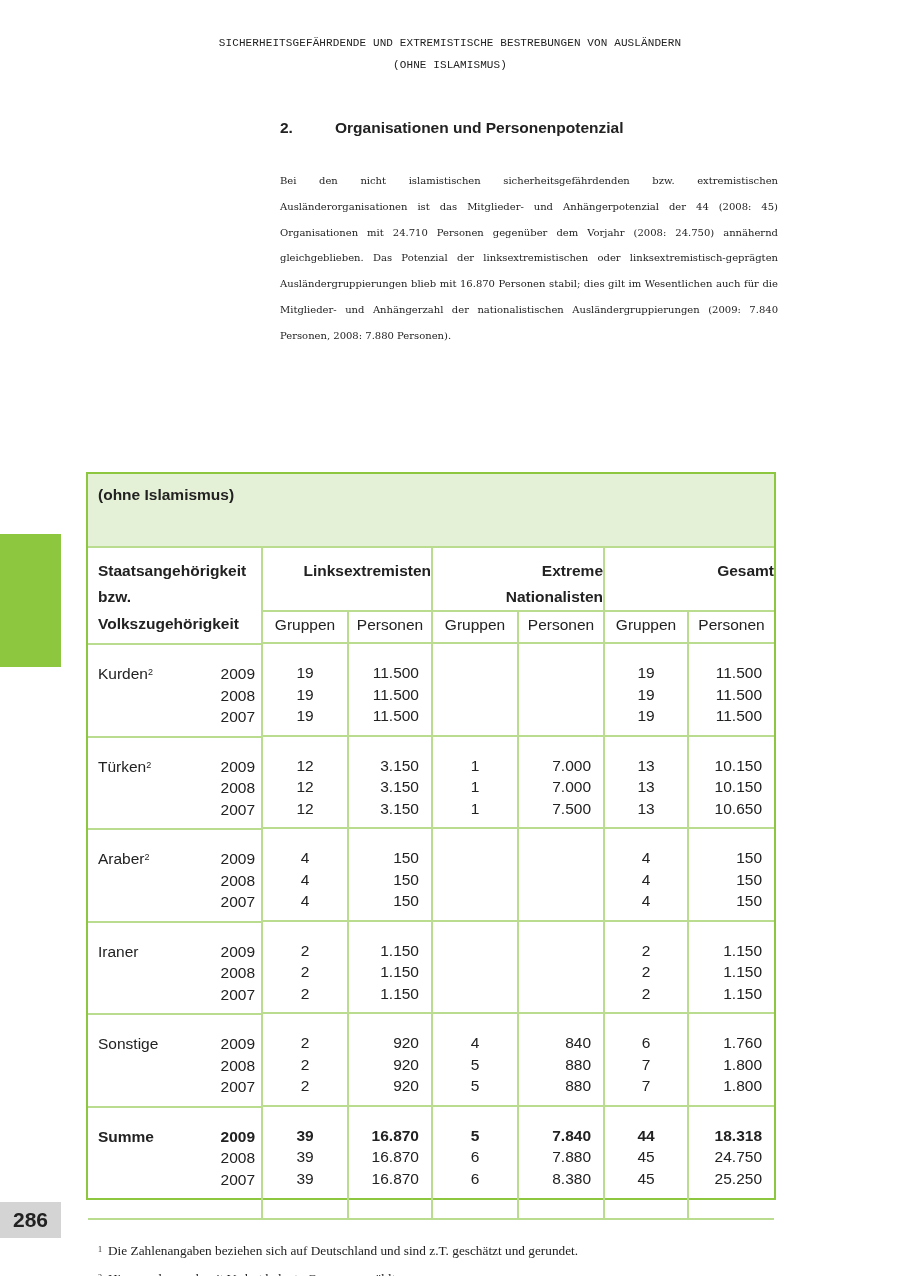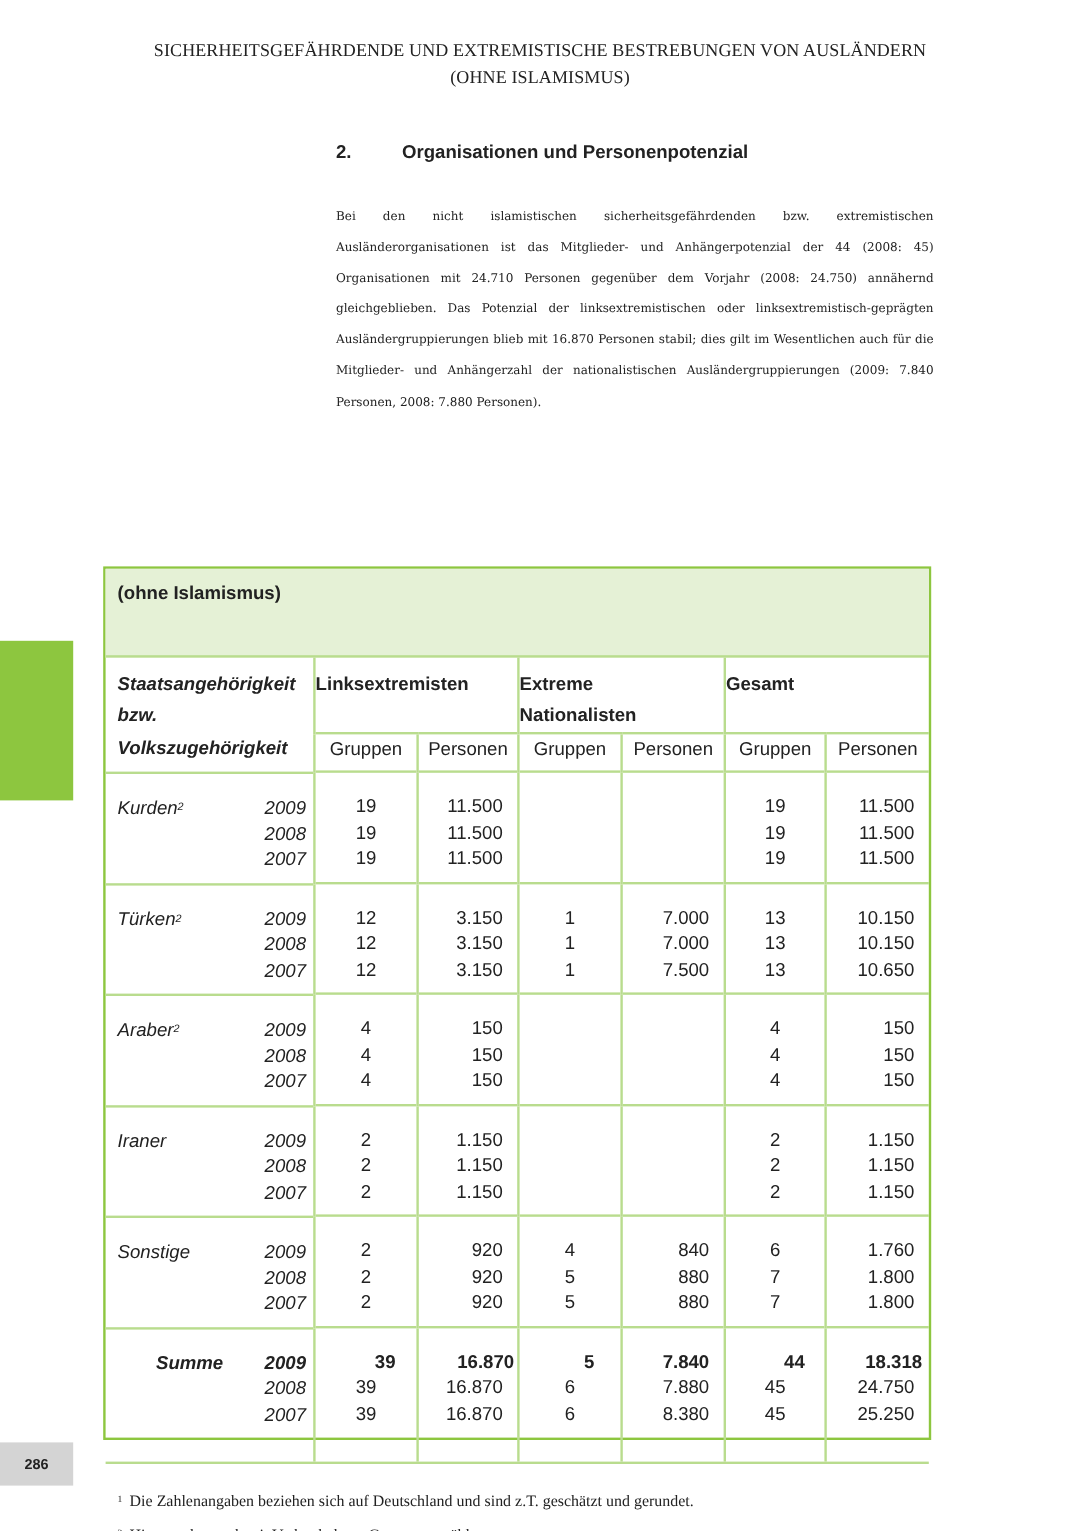--- a/index.html
+++ b/index.html
@@ -1,44 +1,44 @@
 <!DOCTYPE html>
 <html><head>
 <meta charset="utf-8">
 <style>
   html, body { margin:0; padding:0; background:#ffffff; }
   body { width:900px; height:1276px; position:relative; overflow:hidden; color:#1a1a1a; }
   .running-head { position:absolute; left:0; width:900px; top:32px; text-align:center;
-    font-family:Liberation Serif, serif; font-size:15px; line-height:22px; letter-spacing:0.1px; color:#222; }
+    font-family:Liberation Mono, monospace; font-size:11px; line-height:22px; letter-spacing:0.1px; color:#222; }
   .section-heading { position:absolute; left:280px; top:119px; font-family:"Liberation Sans", sans-serif;
     font-weight:bold; font-size:15.5px; color:#222; display:flex; }
   .section-heading .num { width:55px; }
   .body-text { position:absolute; left:280px; top:168px; width:498px; font-family:"DejaVu Serif", serif;
     font-size:10px; line-height:25.8px; text-align:justify; color:#222; }
   .left-tab { position:absolute; left:0; top:534px; width:61px; height:133px; background:#8dc63f; }
   .page-num { position:absolute; left:0; top:1202px; width:61px; height:36px; background:#d4d4d4;
-    font-family:"Liberation Sans", sans-serif; font-weight:bold; font-size:12px; line-height:36px; text-align:center; color:#222; }
+    font-family:"Liberation Sans", sans-serif; font-weight:bold; font-size:21px; line-height:36px; text-align:center; color:#222; }
 
   .table-box { position:absolute; left:86px; top:472px; width:690px; height:728px; border:2px solid #8dc63f; box-sizing:border-box; }
   .table-title { background:#e5f1d6; height:74px; border-bottom:2px solid #b9dc8e; box-sizing:border-box;
     padding:8px 10px; font-family:"Liberation Sans", sans-serif; font-weight:bold; font-size:15.5px; line-height:26px; color:#222; }
   table { border-collapse:collapse; width:100%; font-family:"Liberation Sans", sans-serif; font-size:15.5px; color:#222; table-layout:fixed; }
   col.c0 { width:174px; } col.c1 { width:86px; } col.c2 { width:84px; } col.c3 { width:86px; } col.c4 { width:86px; } col.c5 { width:84px; } col.c6 { width:86px; }
   th, td { border-left:2px solid #b9dc8e; padding:0; vertical-align:top; }
-  th:first-child, td:first-child { border-left:none;font-style:italic; }
-  .hdr-row th { font-weight:bold; text-align:left; height:62px; padding-top:10px; line-height:26px; box-sizing:border-box; }
+  th:first-child, td:first-child { border-left:none; }
+  .hdr-row th { font-weight:bold; text-align:right; height:62px; padding-top:10px; line-height:26px; box-sizing:border-box; }
   .hdr-row th.lab { text-align:left; padding-left:10px; }
   .sub-row th { font-weight:normal; height:30px; border-top:2px solid #b9dc8e; line-height:26px; text-align:center; }
   .sub-row th.lab { border-top:none; font-weight:bold; text-align:left; padding-left:10px; }
   tbody tr td { border-top:2px solid #b9dc8e; padding-top:18px; padding-bottom:8px; line-height:21.5px; }
   .lab-cell { display:flex; justify-content:space-between; padding-left:10px !important; padding-right:6px !important; }
   .years { text-align:right; }
   .num-g { text-align:center; }
   .num-p { text-align:right; padding-right:12px !important; box-sizing:border-box; }
-  .bold { font-weight:bold;margin-left:32px; }
+  .bold { font-weight:bold; }
   sup { font-size:9px; vertical-align:top; position:relative; top:-1px; }
   .footnotes { border-top:2px solid #b9dc8e; padding:24px 10px 8px 10px; font-family:"Liberation Serif", serif; font-size:13.3px; color:#222; }
   .footnotes div { line-height:14px; margin-bottom:14px; }
   .footnotes sup { font-size:8px; margin-right:6px; }
   .empty-tail td { border-top:none; height:20px; padding:0; }
 </style>
 </head>
 <body>
 
 <div class="running-head">

